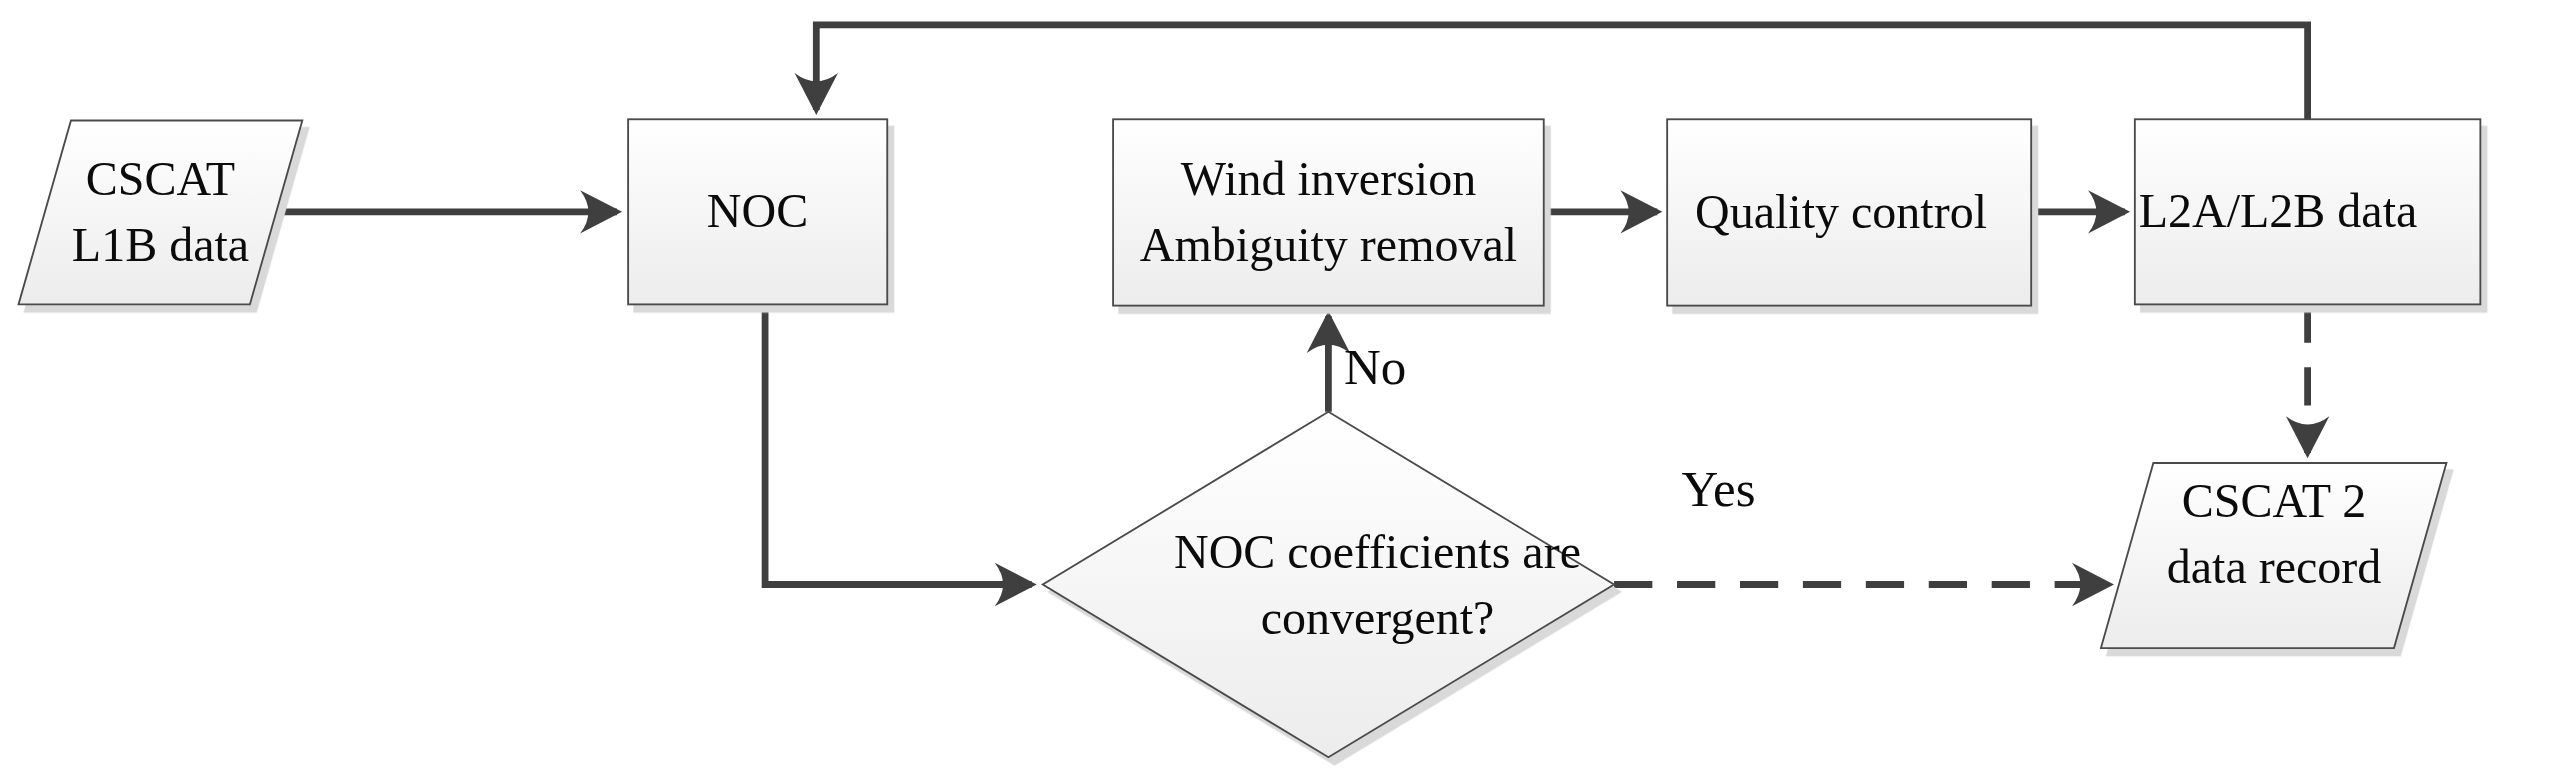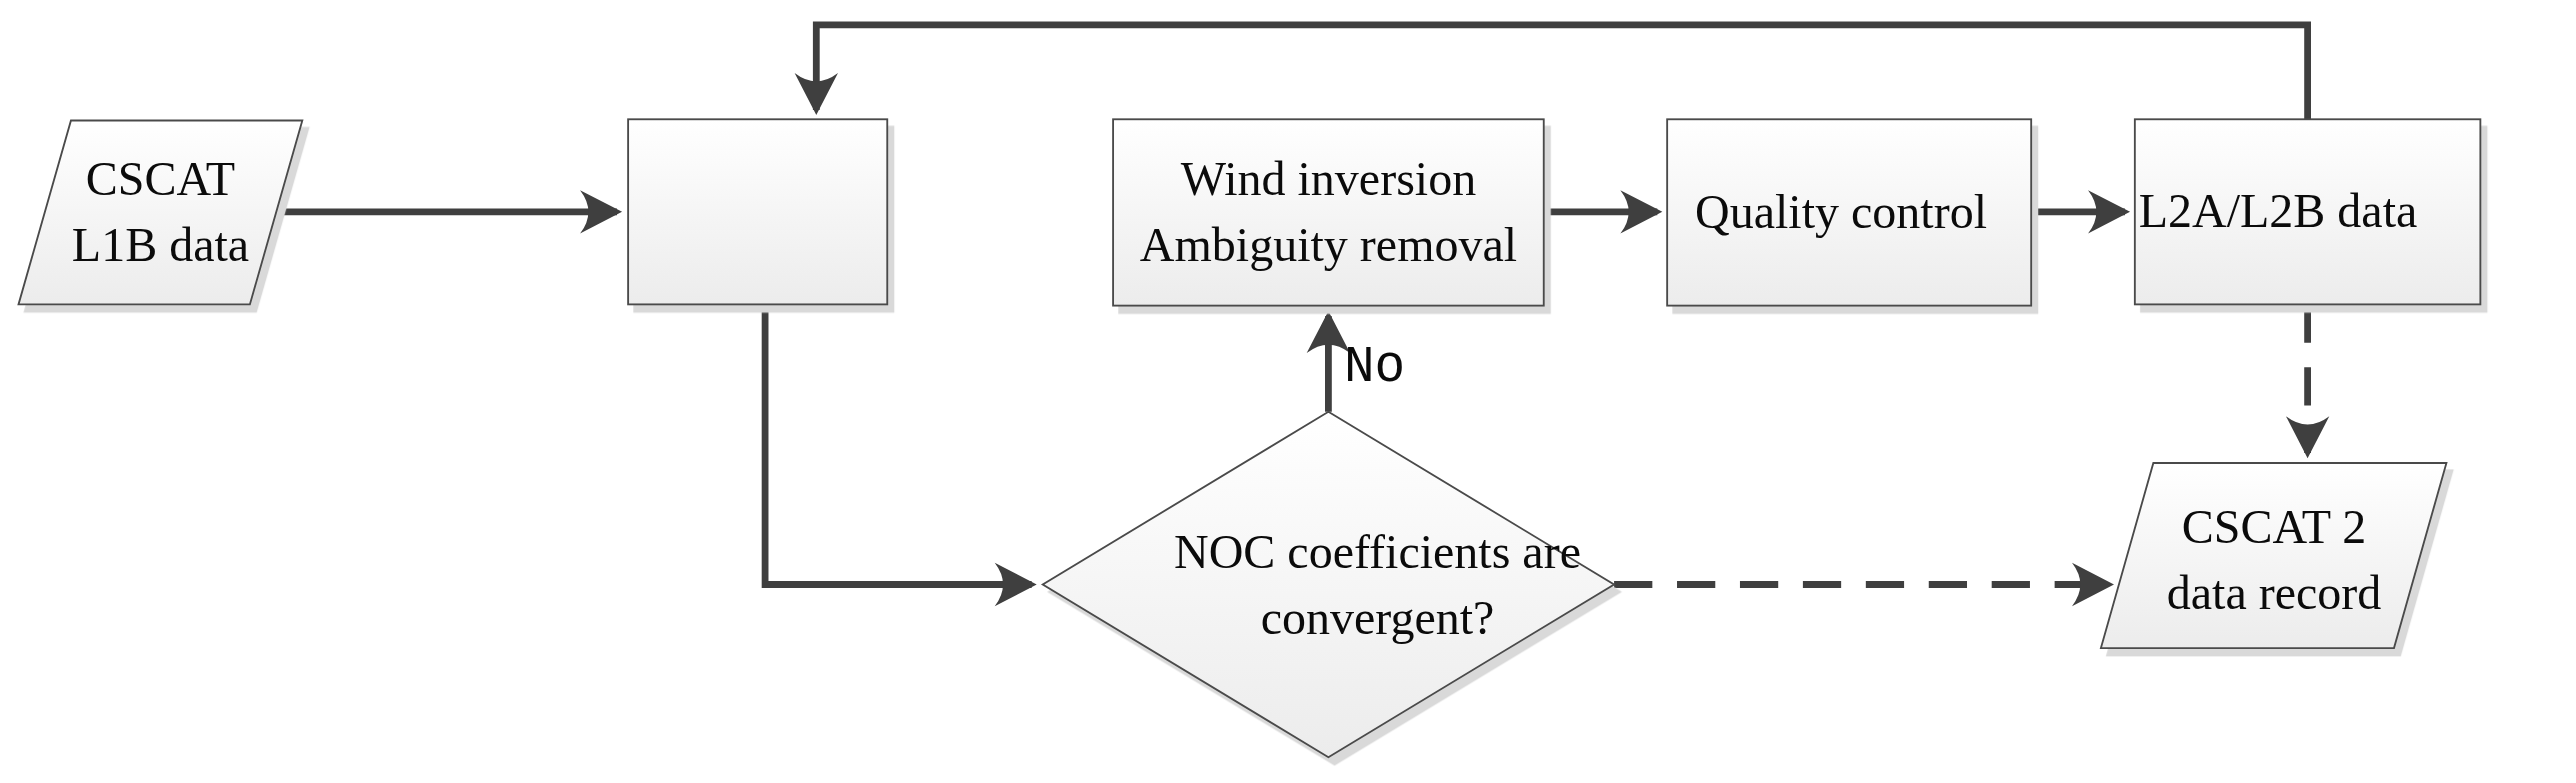--- a/index.html
+++ b/index.html
@@ -43,21 +43,20 @@
     white-space:pre-line;
     pointer-events:none;
   }
   .edge-label{
     position:absolute;
     display:flex;
     align-items:center;
     justify-content:center;
     font-size:51px;
     pointer-events:none;
-    font-family:Liberation Mono, monospace;
   }
 </style>
 </head>
 <body>
 
 <div id="stage">
 
   <svg id="shapes" width="2576" height="784" viewBox="0 0 4175 1270" xmlns="http://www.w3.org/2000/svg">
     <defs>
       <linearGradient id="shapeFill" x1="0" y1="0" x2="0" y2="1">
@@ -95,31 +94,33 @@
       <rect class="shape shadowed" x="2702" y="193" width="590" height="302"></rect>
       <rect class="shape shadowed" x="3460" y="193" width="560" height="300"></rect>
       <polygon class="shape shadowed" points="2153,667 2616,947 2153,1227 1690,947"></polygon>
       <polygon class="shape shadowed" points="3490,750 3965,750 3880,1050 3405,1050"></polygon>
     </g>
   </svg>
 
   <div class="node-label" style="left:18.5px;top:120px;width:284px;height:184px;">CSCAT
 L1B data</div>
 
+  <div class="node-label" style="left:628px;top:119px;width:259px;height:185px;">NOC</div>
 
   <div class="node-label" style="left:1113px;top:119px;width:431px;height:186px;">Wind inversion
 Ambiguity removal</div>
 
   <div class="node-label" style="left:1667px;top:119px;width:348px;height:186px;">Quality control</div>
 
   <div class="node-label" style="left:2135px;top:119px;width:286px;height:185px;">L2A/L2B data</div>
 
   <div class="node-label" style="left:1092px;top:412px;width:571px;height:346px;">NOC coefficients are
 convergent?</div>
 
-  <div class="node-label" style="left:2101px;top:489px;width:346px;height:142px;">CSCAT 2
+  <div class="node-label" style="left:2101px;top:463px;width:346px;height:142px;">CSCAT 2
 data record</div>
 
   <div class="edge-label" style="left:1344px;top:333px;width:154px;height:68px;justify-content:flex-start;">No</div>
 
+  <div class="edge-label" style="left:1632px;top:455px;width:173px;height:68px;">Yes</div>
 
 </div>
 
 
 </body></html>

